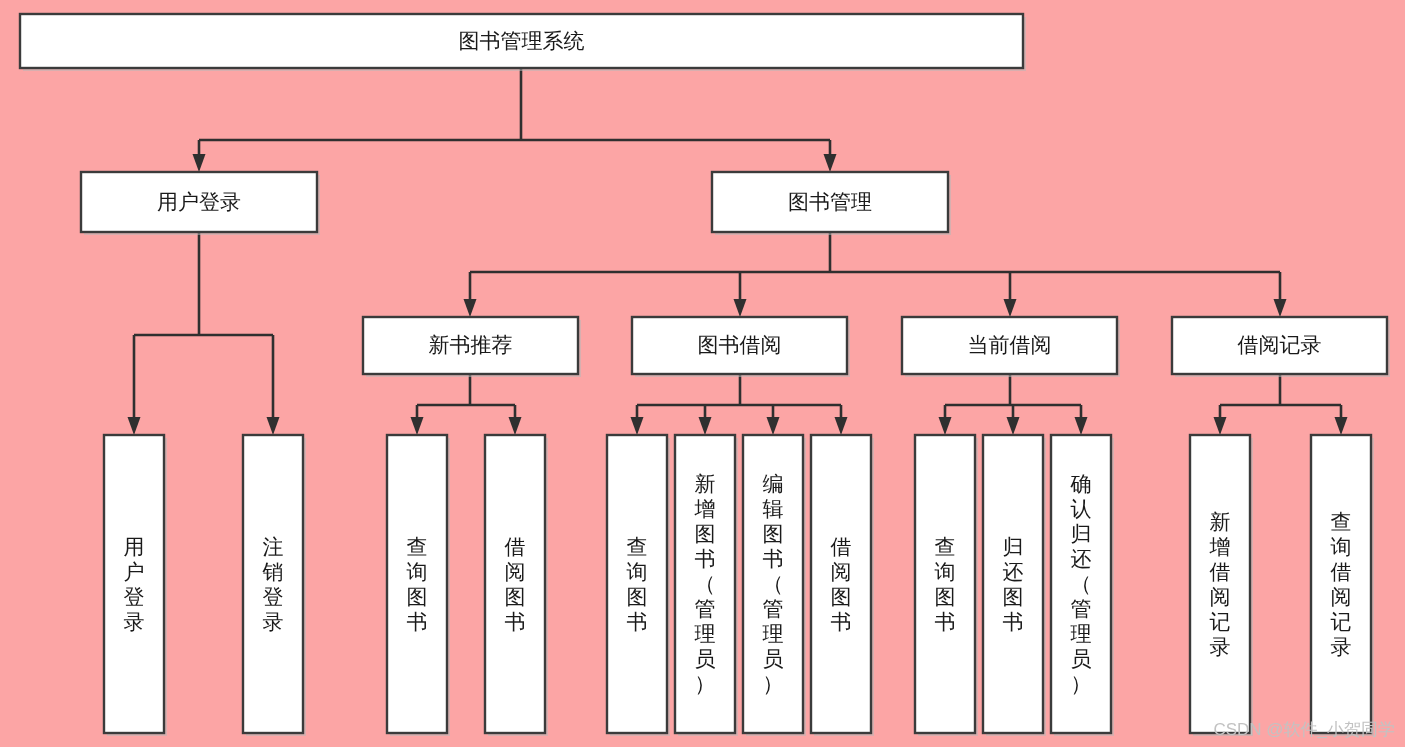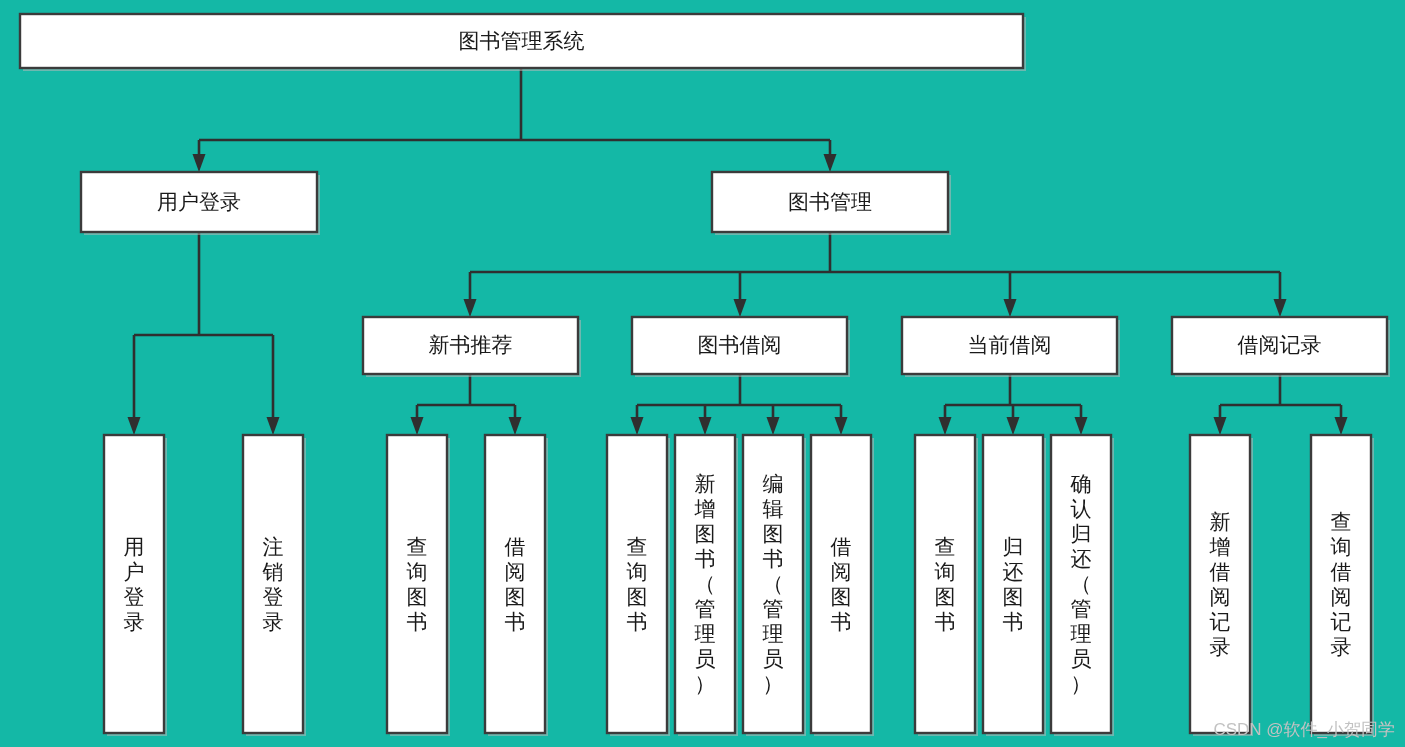--- a/index.html
+++ b/index.html
@@ -9,21 +9,21 @@
     background: #ffffff;
   }
   body {
     font-family: "Liberation Sans", "DejaVu Sans", sans-serif;
   }
   #diagram-root {
     position: relative;
     width: 1405px;
     height: 747px;
     overflow: hidden;
-    background: #14b8a6;
+    background: #fca5a5;
   }
   svg#chart-svg {
     position: absolute;
     top: 0;
     left: 0;
     width: 1405px;
     height: 747px;
     display: block;
   }
   .node-box {

